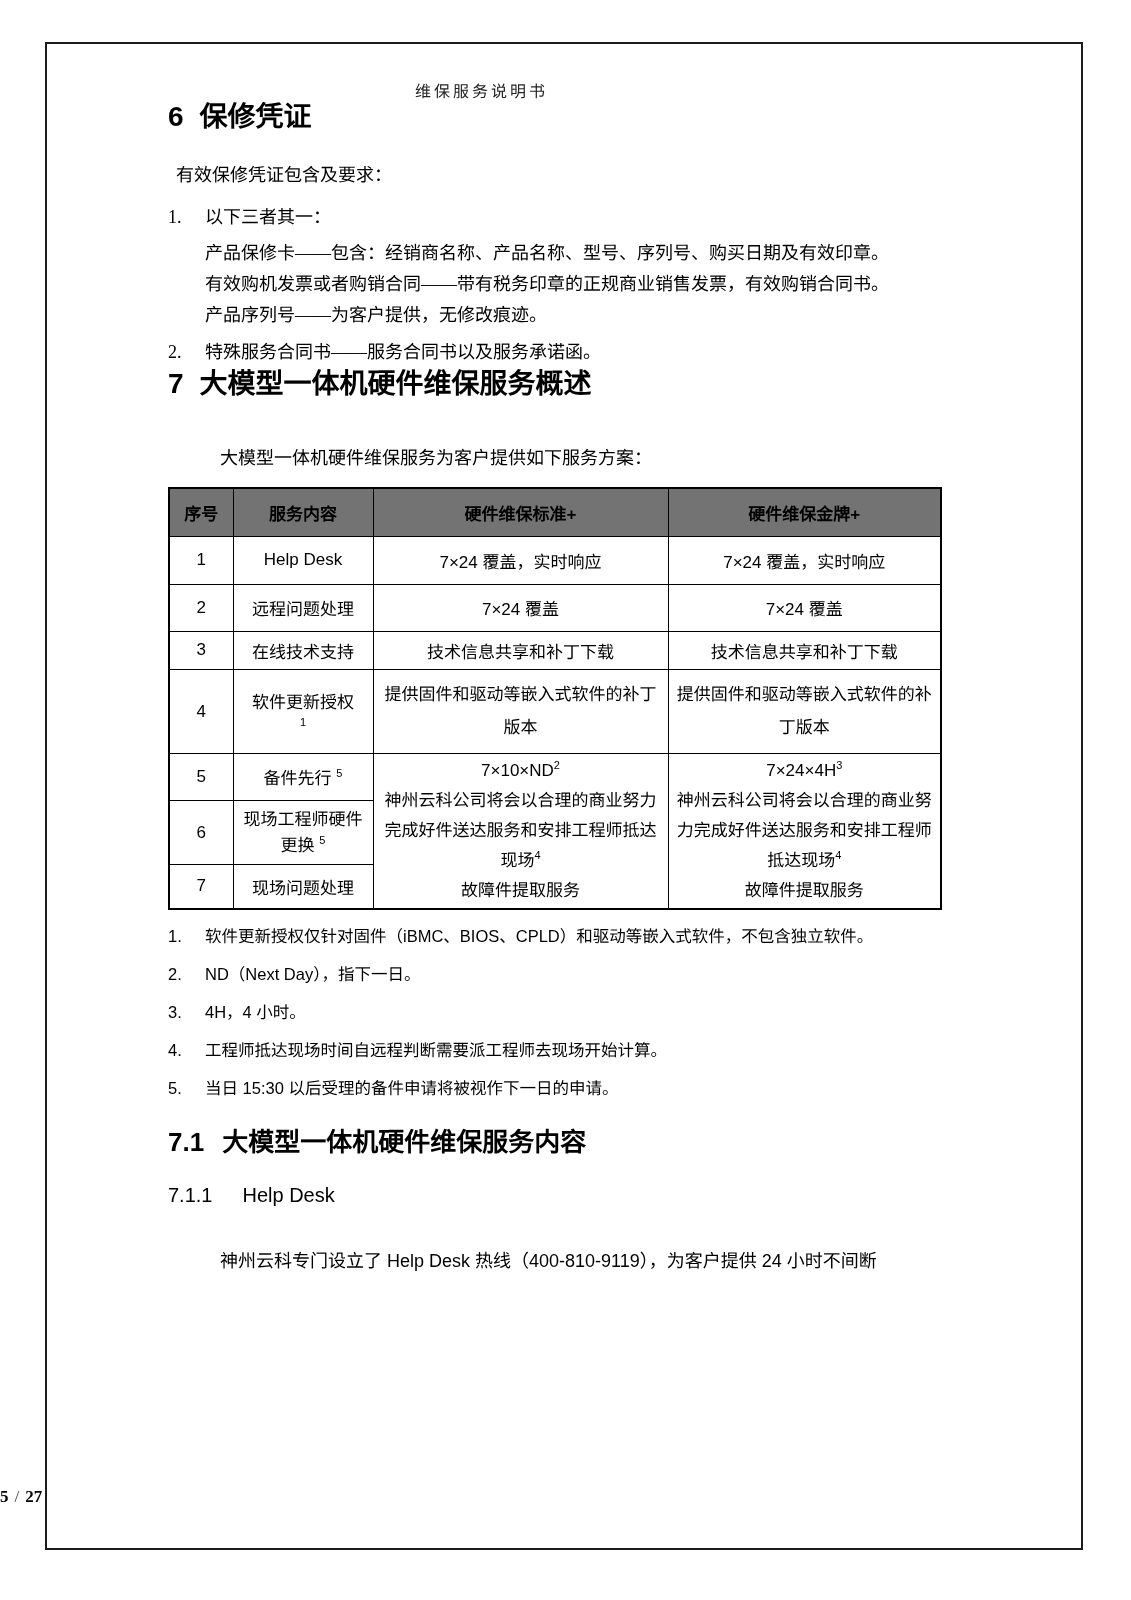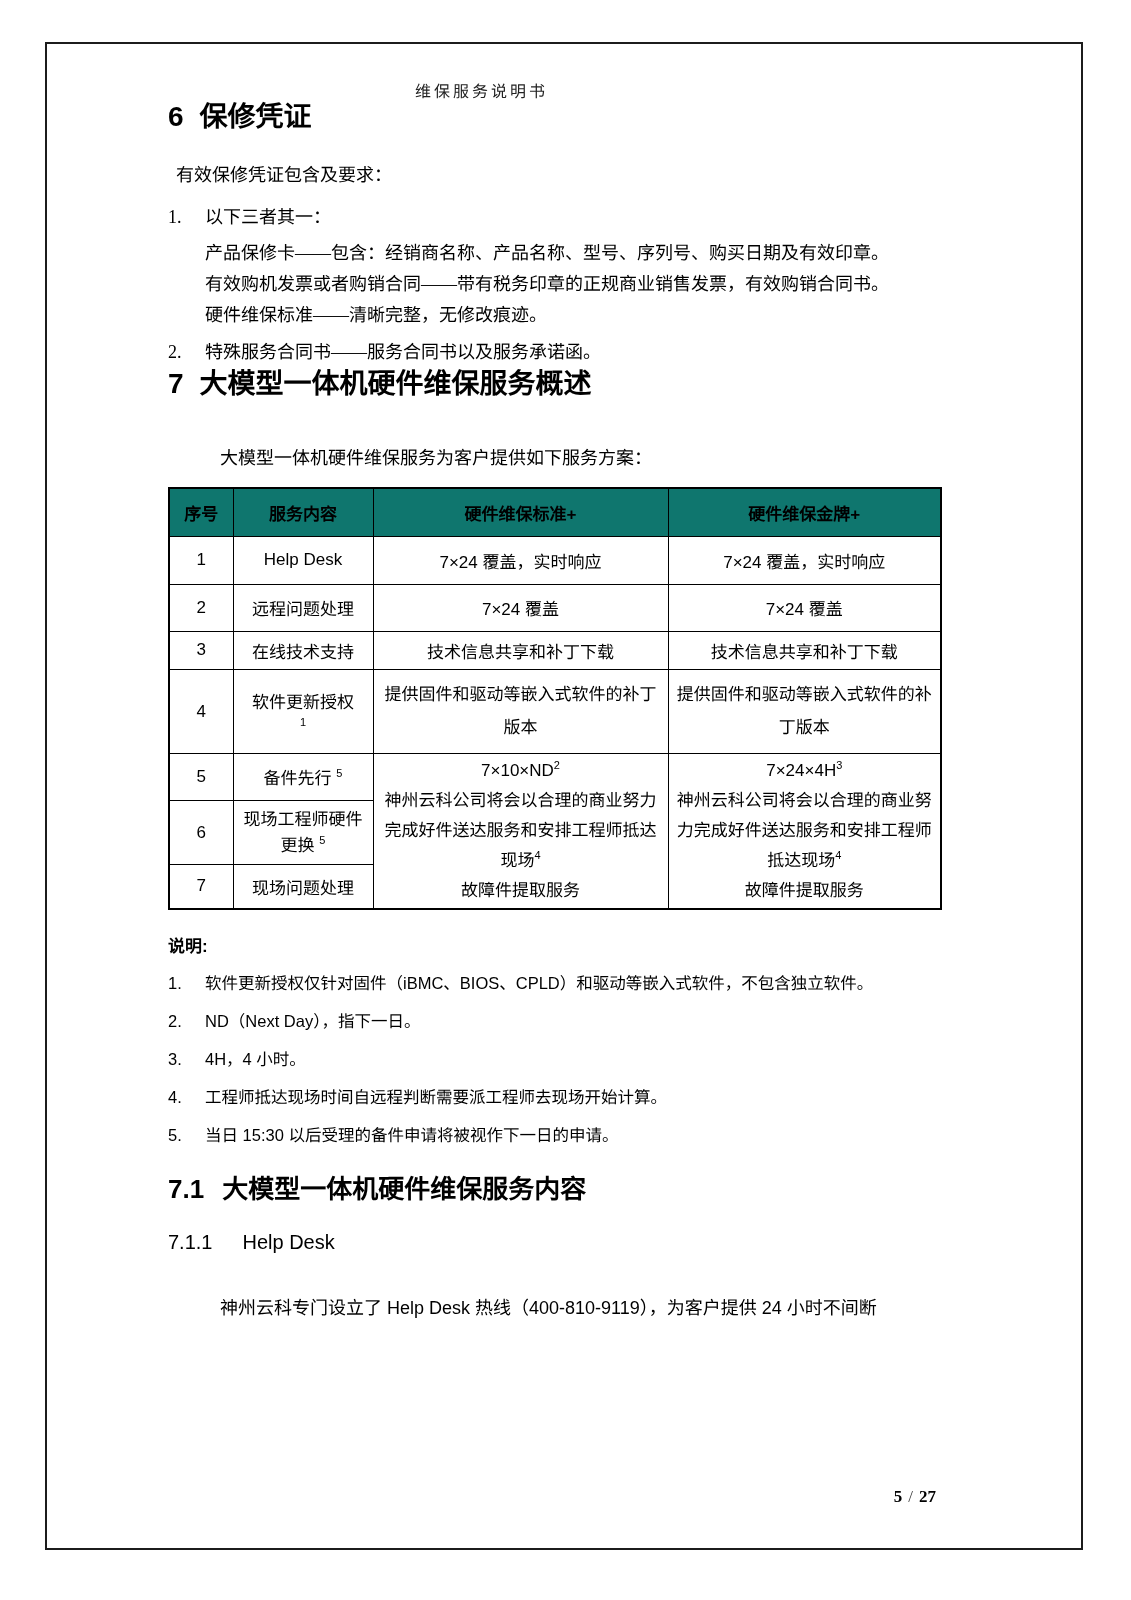--- a/index.html
+++ b/index.html
@@ -49,21 +49,21 @@
 
   table.svc{
     margin-top:10px;width:772px;border-collapse:collapse;
     border:2px solid #000;table-layout:fixed;
   }
   table.svc th, table.svc td{
     border:1.5px solid #000;font-size:17px;color:#000;
     text-align:center;vertical-align:middle;padding:2px 8px;box-sizing:border-box;
   }
   table.svc th{
-    background:#0f766e;font-weight:bold;height:48px;
+    background:#737373;font-weight:bold;height:48px;
   }
   td.col-no{text-align:left;padding-left:12px;}
   tr.r1 td{height:48px;}
   tr.r2 td{height:47px;}
   tr.r3 td{height:38px;}
   tr.r4 td{height:84px;line-height:33px;}
   tr.r5 td{height:47px;}
   tr.r6 td{height:63px;line-height:26px;}
   tr.r7 td{height:43px;}
   td.merged{line-height:30px;vertical-align:middle;}
@@ -82,21 +82,21 @@
   }
   h2.sec .num{margin-right:18px;}
   h3.sec{
     margin:22px 0 0 0;font-size:20px;font-weight:normal;color:#000;line-height:26px;
     display:flex;align-items:baseline;
   }
   h3.sec .num{margin-right:30px;}
   .p-711{margin-top:40px;text-indent:2em;}
 
   .page-footer{
-    position:absolute;left:0;top:1487px;width:936px;text-align:right;
+    position:absolute;left:0;top:1487px;width:936px;text-align:left;
     font-family:"Liberation Serif", serif;font-size:17px;color:#000;
   }
   .page-footer .pg{font-weight:bold;}
   .page-footer .sep{font-weight:normal;color:#444;padding:0 6px;}
 </style>
 </head>
 <body>
 
 <div class="page-border"></div>
 
@@ -115,21 +115,21 @@
   <p class="p-serif p-intro6">有效保修凭证包含及要求：</p>
 
   <div class="list-item">
     <span class="li-no">1.</span>
     <span>以下三者其一：</span>
   </div>
 
   <div class="sub-block">
     <div>产品保修卡——包含：经销商名称、产品名称、型号、序列号、购买日期及有效印章。</div>
     <div>有效购机发票或者购销合同——带有税务印章的正规商业销售发票，有效购销合同书。</div>
-    <div>硬件维保标准——清晰完整，无修改痕迹。</div>
+    <div>产品序列号——为客户提供，无修改痕迹。</div>
   </div>
 
   <div class="list-item li-2">
     <span class="li-no">2.</span>
     <span>特殊服务合同书——服务合同书以及服务承诺函。</span>
   </div>
 
   <h1 class="sec s7-h">
     <span class="num">7</span>
     <span>大模型一体机硬件维保服务概述</span>
@@ -204,21 +204,20 @@
           <sup class="tbl-sup">5</sup>
         </td>
       </tr>
       <tr class="r7">
         <td class="col-no">7</td>
         <td>现场问题处理</td>
       </tr>
     </tbody>
   </table>
 
-  <div class="notes-label">说明:</div>
 
   <div class="note-item">
     <span class="li-no">1.</span>
     <span>软件更新授权仅针对固件（iBMC、BIOS、CPLD）和驱动等嵌入式软件，不包含独立软件。</span>
   </div>
   <div class="note-item">
     <span class="li-no">2.</span>
     <span>ND（Next Day），指下一日。</span>
   </div>
   <div class="note-item">

